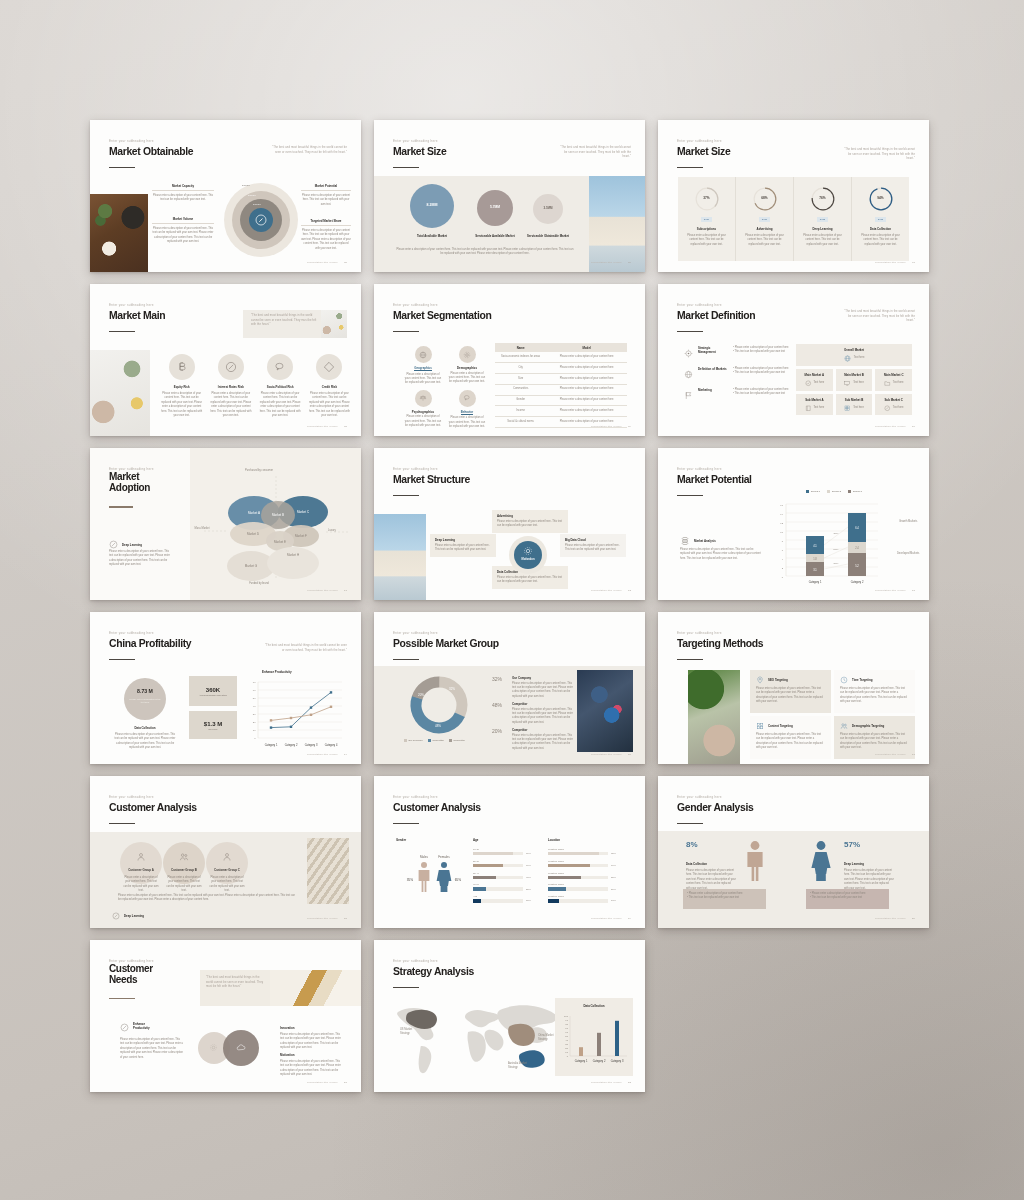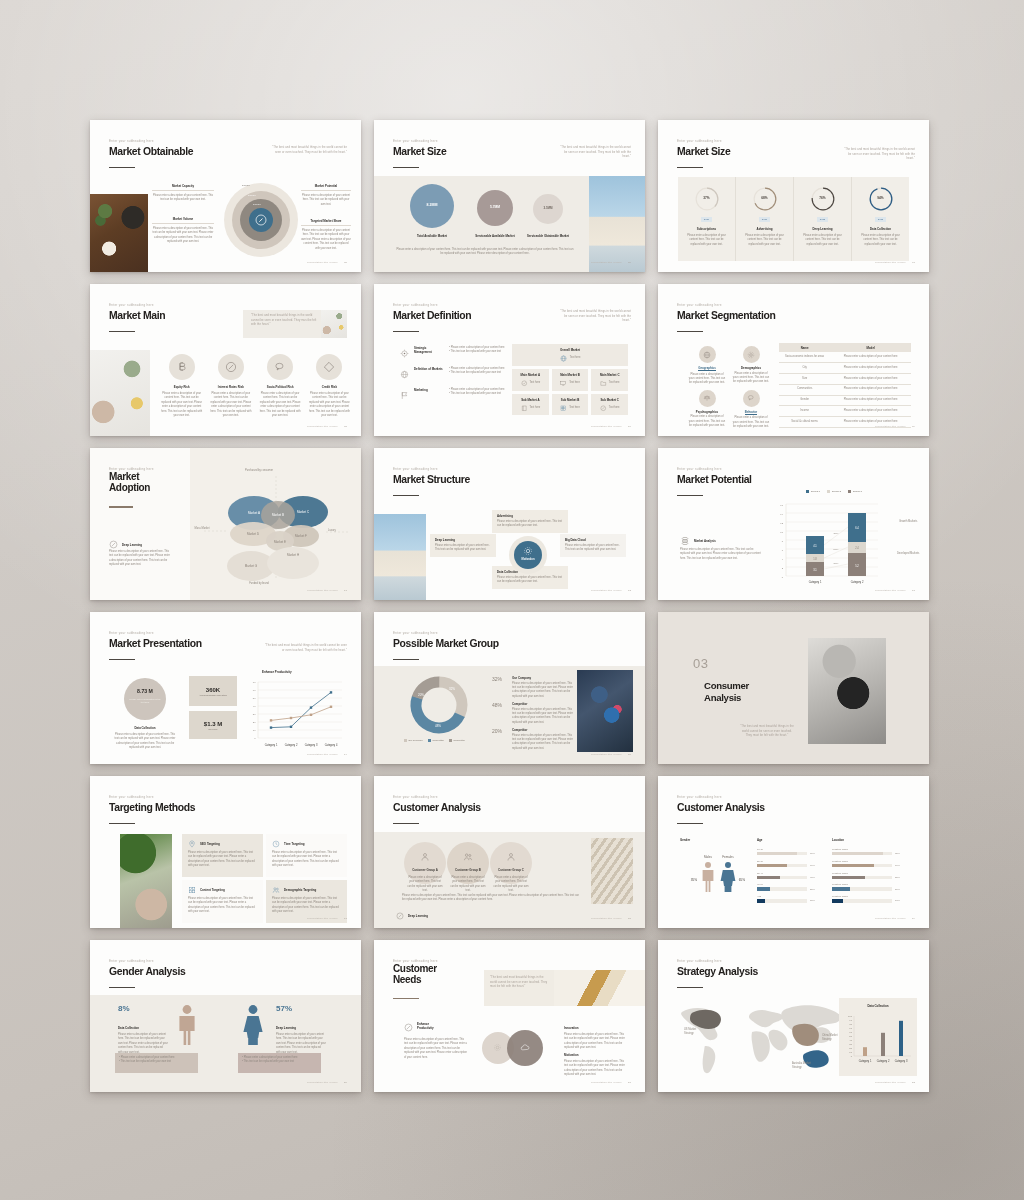--- a/index.html
+++ b/index.html
@@ -294,20 +294,105 @@
         </div>
         <div class="lbl-sm" style="margin-top:5px">Credit Risk</div>
         <div class="body-txt" style="margin-top:3px">Please enter a description of your content here. This text can be replaced with your own text. Please enter a description of your content here. This text can be replaced with your own text.</div>
       </div>
     </div>
     <div class="foot"><span>Presentation title in here</span><span class="pg">08</span></div>
   </div>
 
   <div class="slide">
     <div class="eyebrow">Enter your subheading here</div>
+    <div class="s-title">Market Segmentation</div>
+    <div class="rule"></div>
+
+    <div style="position:absolute;left:30px;top:62px;width:82px;display:grid;grid-template-columns:1fr 1fr;gap:4px 6px">
+      <div style="text-align:center">
+        <div class="circ" style="position:relative;margin:0 auto;width:17px;height:17px;background:#ddd5cb">
+          <svg style="position:absolute;left:4.5px;top:4.5px" width="8" height="8" viewBox="0 0 12 12">
+            <circle cx="6" cy="6" r="4.4" fill="none" stroke="#8a8078" stroke-width=".6"></circle>
+            <ellipse cx="6" cy="6" rx="1.9" ry="4.4" fill="none" stroke="#8a8078" stroke-width=".5"></ellipse>
+            <path d="M1.6 6h8.8" stroke="#8a8078" stroke-width=".5"></path>
+          </svg>
+        </div>
+        <div style="font-size:2.9px;font-weight:700;color:#3d6b88;margin-top:3px;border-bottom:.5px solid #3d6b88;display:inline-block">Geographics</div>
+        <div class="body-txt" style="margin-top:1.5px">Please enter a description of your content here. This text can be replaced with your own text.</div>
+      </div>
+      <div style="text-align:center">
+        <div class="circ" style="position:relative;margin:0 auto;width:17px;height:17px;background:#ddd5cb">
+          <svg style="position:absolute;left:4.5px;top:4.5px" width="8" height="8" viewBox="0 0 12 12">
+            <circle cx="6" cy="6" r="2" fill="none" stroke="#8a8078" stroke-width=".6"></circle>
+            <circle cx="6" cy="6" r="4.2" fill="none" stroke="#8a8078" stroke-width=".5" stroke-dasharray="1.3 1.3"></circle>
+          </svg>
+        </div>
+        <div style="font-size:2.9px;font-weight:700;color:#2e2b28;margin-top:3px">Demographics</div>
+        <div class="body-txt" style="margin-top:1.5px">Please enter a description of your content here. This text can be replaced with your own text.</div>
+      </div>
+      <div style="text-align:center">
+        <div class="circ" style="position:relative;margin:0 auto;width:17px;height:17px;background:#ddd5cb">
+          <svg style="position:absolute;left:4.5px;top:4.5px" width="8" height="8" viewBox="0 0 12 12">
+            <path d="M6 2v8M2.4 4h7.2M3.2 4l-1.4 3h2.8zM8.8 4l-1.4 3h2.8z" fill="none" stroke="#8a8078" stroke-width=".55"></path>
+          </svg>
+        </div>
+        <div style="font-size:2.9px;font-weight:700;color:#2e2b28;margin-top:3px">Psychographics</div>
+        <div class="body-txt" style="margin-top:1.5px">Please enter a description of your content here. This text can be replaced with your own text.</div>
+      </div>
+      <div style="text-align:center">
+        <div class="circ" style="position:relative;margin:0 auto;width:17px;height:17px;background:#ddd5cb">
+          <svg style="position:absolute;left:4.5px;top:4.5px" width="8" height="8" viewBox="0 0 12 12">
+            <ellipse cx="5.6" cy="5" rx="3.6" ry="2.7" fill="none" stroke="#8a8078" stroke-width=".55"></ellipse>
+            <path d="M3.8 7.2 L3.3 9 L5.4 7.6" fill="none" stroke="#8a8078" stroke-width=".55"></path>
+          </svg>
+        </div>
+        <div style="font-size:2.9px;font-weight:700;color:#3d6b88;margin-top:3px;border-bottom:.5px solid #3d6b88;display:inline-block">Behavior</div>
+        <div class="body-txt" style="margin-top:1.5px">Please enter a description of your content here. This text can be replaced with your own text.</div>
+      </div>
+    </div>
+
+    <div style="position:absolute;left:121px;top:59px;right:18px">
+      <div style="display:flex;background:#e8e3db;padding:2.6px 0">
+        <div style="flex:.92;text-align:center;font-size:2.9px;font-weight:700;color:#2e2b28">Name</div>
+        <div style="flex:1.45;text-align:center;font-size:2.9px;font-weight:700;color:#2e2b28">Model</div>
+      </div>
+      <div style="display:flex;border-bottom:.4px solid #e4e0d8;padding:2.7px 0">
+          <div style="flex:.92;text-align:center" class="body-txt">Socio-economic indexes for areas</div>
+          <div style="flex:1.45;text-align:center" class="body-txt">Please enter a description of your content here</div>
+        </div>
+      <div style="display:flex;border-bottom:.4px solid #e4e0d8;padding:2.7px 0">
+          <div style="flex:.92;text-align:center" class="body-txt">City</div>
+          <div style="flex:1.45;text-align:center" class="body-txt">Please enter a description of your content here</div>
+        </div>
+      <div style="display:flex;border-bottom:.4px solid #e4e0d8;padding:2.7px 0">
+          <div style="flex:.92;text-align:center" class="body-txt">Size</div>
+          <div style="flex:1.45;text-align:center" class="body-txt">Please enter a description of your content here</div>
+        </div>
+      <div style="display:flex;border-bottom:.4px solid #e4e0d8;padding:2.7px 0">
+          <div style="flex:.92;text-align:center" class="body-txt">Communities</div>
+          <div style="flex:1.45;text-align:center" class="body-txt">Please enter a description of your content here</div>
+        </div>
+      <div style="display:flex;border-bottom:.4px solid #e4e0d8;padding:2.7px 0">
+          <div style="flex:.92;text-align:center" class="body-txt">Gender</div>
+          <div style="flex:1.45;text-align:center" class="body-txt">Please enter a description of your content here</div>
+        </div>
+      <div style="display:flex;border-bottom:.4px solid #e4e0d8;padding:2.7px 0">
+          <div style="flex:.92;text-align:center" class="body-txt">Income</div>
+          <div style="flex:1.45;text-align:center" class="body-txt">Please enter a description of your content here</div>
+        </div>
+      <div style="display:flex;border-bottom:.4px solid #e4e0d8;padding:2.7px 0">
+          <div style="flex:.92;text-align:center" class="body-txt">Social &amp; cultural norms</div>
+          <div style="flex:1.45;text-align:center" class="body-txt">Please enter a description of your content here</div>
+        </div>
+    </div>
+    <div class="foot"><span>Presentation title in here</span><span class="pg">09</span></div>
+  </div>
+
+  <div class="slide">
+    <div class="eyebrow">Enter your subheading here</div>
     <div class="s-title">Market Definition</div>
     <div class="rule"></div>
     <div class="quote" style="right:14px;top:26px;width:72px">"The best and most beautiful things in the world cannot be seen or even touched. They must be felt with the heart."</div>
 
     <div style="position:absolute;left:26px;top:62px;width:105px">
       <div style="display:flex;gap:5px;margin-bottom:9px">
         <svg width="9" height="9" viewBox="0 0 12 12" style="flex:none;margin-top:3px">
           <circle cx="6" cy="6" r="3.4" fill="none" stroke="#8a8078" stroke-width=".55"></circle>
           <circle cx="6" cy="6" r="1.1" fill="#8a8078"></circle>
           <path d="M6 .8v1.6M6 9.6v1.6M.8 6h1.6M9.6 6h1.6" stroke="#8a8078" stroke-width=".5"></path>
@@ -408,105 +493,20 @@
             <svg width="6.5" height="6.5" viewBox="0 0 12 12">
                 <circle cx="6" cy="6" r="4.4" fill="none" stroke="#7e766e" stroke-width=".6"></circle>
                 <path d="M4 8 L8 4" stroke="#7e766e" stroke-width=".6"></path>
               </svg>
             <span class="body-txt">Text here</span>
           </div>
         </div>
       </div>
     </div>
     <div class="foot"><span>Presentation title in here</span><span class="pg">10</span></div>
-  </div>
-
-  <div class="slide">
-    <div class="eyebrow">Enter your subheading here</div>
-    <div class="s-title">Market Segmentation</div>
-    <div class="rule"></div>
-
-    <div style="position:absolute;left:30px;top:62px;width:82px;display:grid;grid-template-columns:1fr 1fr;gap:4px 6px">
-      <div style="text-align:center">
-        <div class="circ" style="position:relative;margin:0 auto;width:17px;height:17px;background:#ddd5cb">
-          <svg style="position:absolute;left:4.5px;top:4.5px" width="8" height="8" viewBox="0 0 12 12">
-            <circle cx="6" cy="6" r="4.4" fill="none" stroke="#8a8078" stroke-width=".6"></circle>
-            <ellipse cx="6" cy="6" rx="1.9" ry="4.4" fill="none" stroke="#8a8078" stroke-width=".5"></ellipse>
-            <path d="M1.6 6h8.8" stroke="#8a8078" stroke-width=".5"></path>
-          </svg>
-        </div>
-        <div style="font-size:2.9px;font-weight:700;color:#3d6b88;margin-top:3px;border-bottom:.5px solid #3d6b88;display:inline-block">Geographics</div>
-        <div class="body-txt" style="margin-top:1.5px">Please enter a description of your content here. This text can be replaced with your own text.</div>
-      </div>
-      <div style="text-align:center">
-        <div class="circ" style="position:relative;margin:0 auto;width:17px;height:17px;background:#ddd5cb">
-          <svg style="position:absolute;left:4.5px;top:4.5px" width="8" height="8" viewBox="0 0 12 12">
-            <circle cx="6" cy="6" r="2" fill="none" stroke="#8a8078" stroke-width=".6"></circle>
-            <circle cx="6" cy="6" r="4.2" fill="none" stroke="#8a8078" stroke-width=".5" stroke-dasharray="1.3 1.3"></circle>
-          </svg>
-        </div>
-        <div style="font-size:2.9px;font-weight:700;color:#2e2b28;margin-top:3px">Demographics</div>
-        <div class="body-txt" style="margin-top:1.5px">Please enter a description of your content here. This text can be replaced with your own text.</div>
-      </div>
-      <div style="text-align:center">
-        <div class="circ" style="position:relative;margin:0 auto;width:17px;height:17px;background:#ddd5cb">
-          <svg style="position:absolute;left:4.5px;top:4.5px" width="8" height="8" viewBox="0 0 12 12">
-            <path d="M6 2v8M2.4 4h7.2M3.2 4l-1.4 3h2.8zM8.8 4l-1.4 3h2.8z" fill="none" stroke="#8a8078" stroke-width=".55"></path>
-          </svg>
-        </div>
-        <div style="font-size:2.9px;font-weight:700;color:#2e2b28;margin-top:3px">Psychographics</div>
-        <div class="body-txt" style="margin-top:1.5px">Please enter a description of your content here. This text can be replaced with your own text.</div>
-      </div>
-      <div style="text-align:center">
-        <div class="circ" style="position:relative;margin:0 auto;width:17px;height:17px;background:#ddd5cb">
-          <svg style="position:absolute;left:4.5px;top:4.5px" width="8" height="8" viewBox="0 0 12 12">
-            <ellipse cx="5.6" cy="5" rx="3.6" ry="2.7" fill="none" stroke="#8a8078" stroke-width=".55"></ellipse>
-            <path d="M3.8 7.2 L3.3 9 L5.4 7.6" fill="none" stroke="#8a8078" stroke-width=".55"></path>
-          </svg>
-        </div>
-        <div style="font-size:2.9px;font-weight:700;color:#3d6b88;margin-top:3px;border-bottom:.5px solid #3d6b88;display:inline-block">Behavior</div>
-        <div class="body-txt" style="margin-top:1.5px">Please enter a description of your content here. This text can be replaced with your own text.</div>
-      </div>
-    </div>
-
-    <div style="position:absolute;left:121px;top:59px;right:18px">
-      <div style="display:flex;background:#e8e3db;padding:2.6px 0">
-        <div style="flex:.92;text-align:center;font-size:2.9px;font-weight:700;color:#2e2b28">Name</div>
-        <div style="flex:1.45;text-align:center;font-size:2.9px;font-weight:700;color:#2e2b28">Model</div>
-      </div>
-      <div style="display:flex;border-bottom:.4px solid #e4e0d8;padding:2.7px 0">
-          <div style="flex:.92;text-align:center" class="body-txt">Socio-economic indexes for areas</div>
-          <div style="flex:1.45;text-align:center" class="body-txt">Please enter a description of your content here</div>
-        </div>
-      <div style="display:flex;border-bottom:.4px solid #e4e0d8;padding:2.7px 0">
-          <div style="flex:.92;text-align:center" class="body-txt">City</div>
-          <div style="flex:1.45;text-align:center" class="body-txt">Please enter a description of your content here</div>
-        </div>
-      <div style="display:flex;border-bottom:.4px solid #e4e0d8;padding:2.7px 0">
-          <div style="flex:.92;text-align:center" class="body-txt">Size</div>
-          <div style="flex:1.45;text-align:center" class="body-txt">Please enter a description of your content here</div>
-        </div>
-      <div style="display:flex;border-bottom:.4px solid #e4e0d8;padding:2.7px 0">
-          <div style="flex:.92;text-align:center" class="body-txt">Communities</div>
-          <div style="flex:1.45;text-align:center" class="body-txt">Please enter a description of your content here</div>
-        </div>
-      <div style="display:flex;border-bottom:.4px solid #e4e0d8;padding:2.7px 0">
-          <div style="flex:.92;text-align:center" class="body-txt">Gender</div>
-          <div style="flex:1.45;text-align:center" class="body-txt">Please enter a description of your content here</div>
-        </div>
-      <div style="display:flex;border-bottom:.4px solid #e4e0d8;padding:2.7px 0">
-          <div style="flex:.92;text-align:center" class="body-txt">Income</div>
-          <div style="flex:1.45;text-align:center" class="body-txt">Please enter a description of your content here</div>
-        </div>
-      <div style="display:flex;border-bottom:.4px solid #e4e0d8;padding:2.7px 0">
-          <div style="flex:.92;text-align:center" class="body-txt">Social &amp; cultural norms</div>
-          <div style="flex:1.45;text-align:center" class="body-txt">Please enter a description of your content here</div>
-        </div>
-    </div>
-    <div class="foot"><span>Presentation title in here</span><span class="pg">09</span></div>
   </div>
 
   <div class="slide">
     <div style="position:absolute;left:0;top:0;width:100px;height:100%;background:#fbfaf8"></div>
     <div style="position:absolute;left:100px;top:0;right:0;height:100%;background:#f3f0ea"></div>
     <div class="eyebrow">Enter your subheading here</div>
     <div class="s-title two" style="white-space:pre-line">Market
 Adoption</div>
     <div class="rule brown" style="top:58px;width:24px;height:1.6px"></div>
 
@@ -663,21 +663,21 @@
           <text x="87" y="85">Category 2</text>
       </g>
     </svg>
     <div class="body-txt" style="position:absolute;right:8px;top:72px;width:22px;text-align:left">Growth Markets</div>
     <div class="body-txt" style="position:absolute;right:8px;top:104px;width:24px;text-align:left">Developed Markets</div>
     <div class="foot"><span>Presentation title in here</span><span class="pg">13</span></div>
   </div>
 
   <div class="slide">
     <div class="eyebrow">Enter your subheading here</div>
-    <div class="s-title">Market Presentation</div>
+    <div class="s-title">China Profitability</div>
     <div class="rule"></div>
     <div class="quote" style="right:14px;top:32px;width:84px">"The best and most beautiful things in the world cannot be seen or even touched. They must be felt with the heart."</div>
 
     <div class="circ" style="left:34px;top:66px;width:42px;height:42px;background:#cdc5bd"></div>
     <div style="position:absolute;left:34px;top:76px;width:42px;text-align:center;font-size:5.2px;font-weight:700;color:#2e2b28">8.73 M</div>
     <div style="position:absolute;left:38px;top:86px;width:34px;text-align:center;font-size:2.2px;color:#f2efe9;line-height:1.5">Please enter a description in the text area</div>
     <div class="lbl-sm center" style="position:absolute;left:24px;top:114px;width:62px">Data Collection</div>
     <div class="body-txt center" style="position:absolute;left:24px;top:121px;width:62px">Please enter a description of your content here. This text can be replaced with your own text. Please enter a description of your content here. This text can be replaced with your own text.</div>
 
     <div style="position:absolute;left:99px;top:64px;width:48px;height:30px;background:#ddd7cd;display:flex;flex-direction:column;align-items:center;justify-content:center">
@@ -783,27 +783,20 @@
     <div style="position:absolute;left:118px;top:116px;width:82px;display:flex;gap:5px">
       <div style="width:15px;font-size:5px;color:#8b8279"><span>20</span>%</div>
       <div style="flex:1">
           <div class="lbl-sm">Competitor</div>
           <div class="body-txt" style="margin-top:1.5px">Please enter a description of your content here. This text can be replaced with your own text. Please enter a description of your content here. This text can be replaced with your own text.</div>
         </div>
     </div>
     <div class="foot"><span>Presentation title in here</span><span class="pg">15</span></div>
   </div>
 
-  <div class="slide" style="background:#e7e2dc">
-    <div style="position:absolute;left:35px;top:44px;font-size:13px;color:#a79f97;font-weight:400;letter-spacing:.6px">03</div>
-    <div style="position:absolute;left:46px;top:68px;font-size:9.6px;font-weight:700;color:#23201e;line-height:1.28;white-space:pre-line;letter-spacing:-.3px">Consumer
-Analysis</div>
-    <div class="quote center" style="left:82px;top:113px;width:54px;text-align:center">"The best and most beautiful things in the world cannot be seen or even touched. They must be felt with the heart."</div>
-    <div class="photo ph-gray" style="left:150px;top:26px;width:78px;height:106px"></div>
-  </div>
 
   <div class="slide">
     <div class="eyebrow">Enter your subheading here</div>
     <div class="s-title">Targeting Methods</div>
     <div class="rule"></div>
     <div class="photo ph-phone" style="left:30px;top:58px;width:52px;height:94px"></div>
 
     <div style="position:absolute;left:92px;top:58px;right:14px;display:grid;grid-template-columns:1fr 1fr;gap:3px">
       <div style="background:#ebe7df;padding:6px 6px 8px">
         <div style="display:flex;align-items:center;gap:4px">

